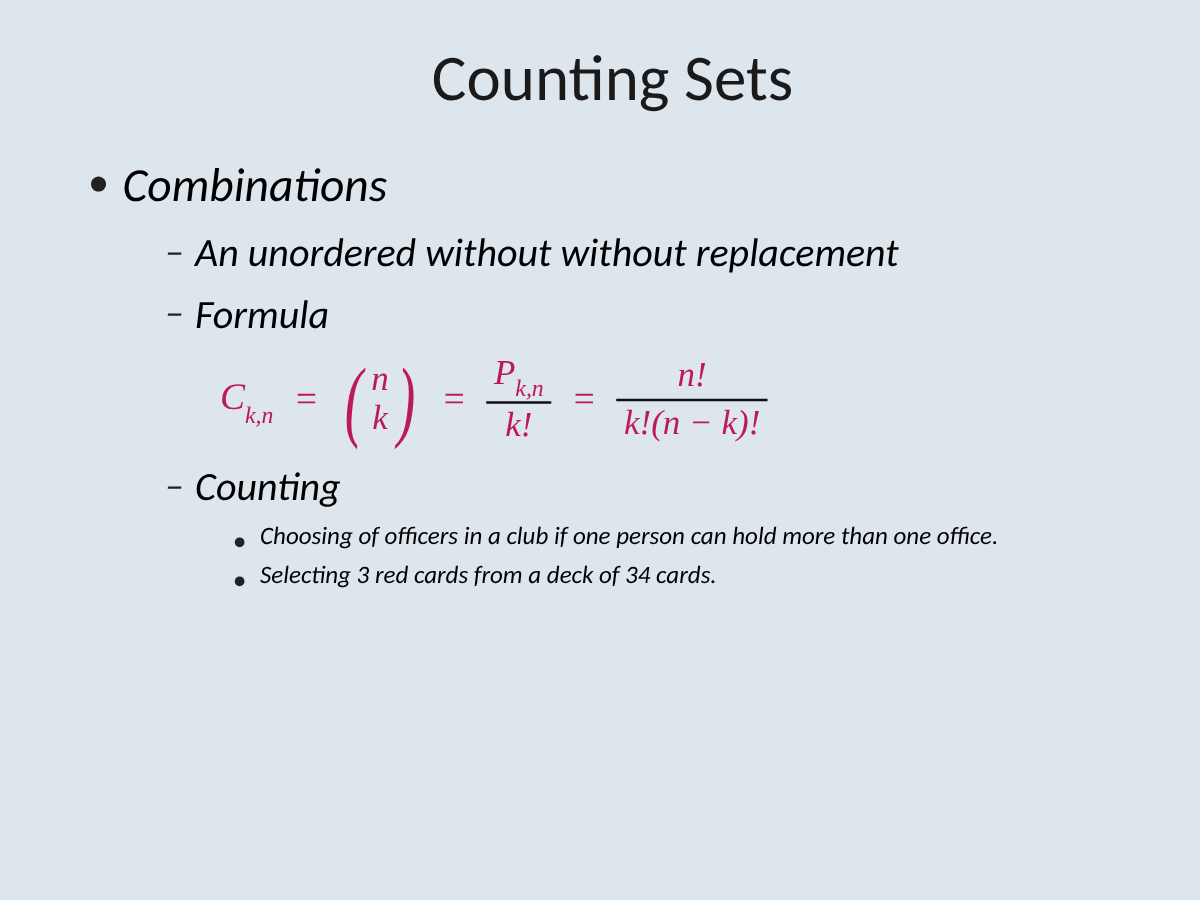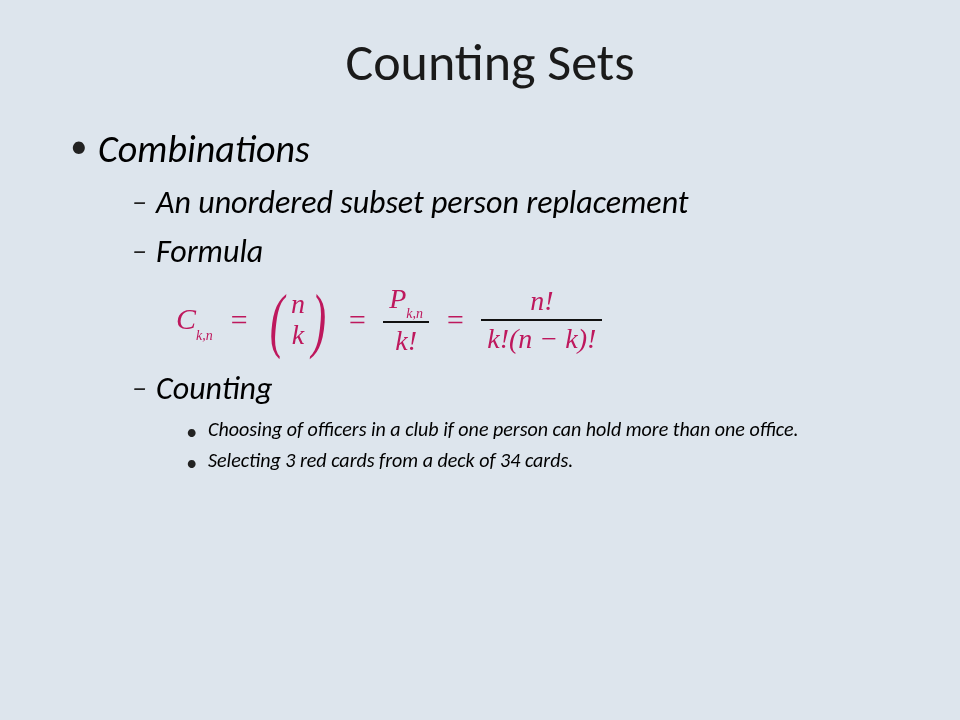--- a/index.html
+++ b/index.html
@@ -90,21 +90,21 @@
   .formula {
     font-family: "Cambria Math", "Times New Roman", serif;
     font-size: 30px;
     color: #be185d;
     display: flex;
     align-items: center;
     gap: 10px;
     margin: 8px 0 10px 20px;
   }
   .formula .eq { margin: 0 6px; }
-  .sub { font-size: 14px; vertical-align: sub; position: relative; top: 4px; }
+  .sub { font-size: 19px; vertical-align: sub; position: relative; top: 4px; }
 
   
   .binom {
     display: inline-flex;
     align-items: center;
     height: 72px;
   }
   .binom .paren {
     font-size: 72px;
     line-height: 72px;
@@ -145,21 +145,21 @@
 <div class="slide">
 
   <h1 class="title">Counting Sets</h1>
 
   <ul class="lvl1">
     <li>
       <span>Combinations</span>
 
       <ul class="lvl2">
         <li>
-          <span>An unordered subset person replacement</span>
+          <span>An unordered without without replacement</span>
         </li>
 
         <li>
           <span>Formula</span>
 
           <div class="formula">
             <span>
               <span>C</span><span class="sub">k,n</span>
             </span>
             <span class="eq">=</span>

